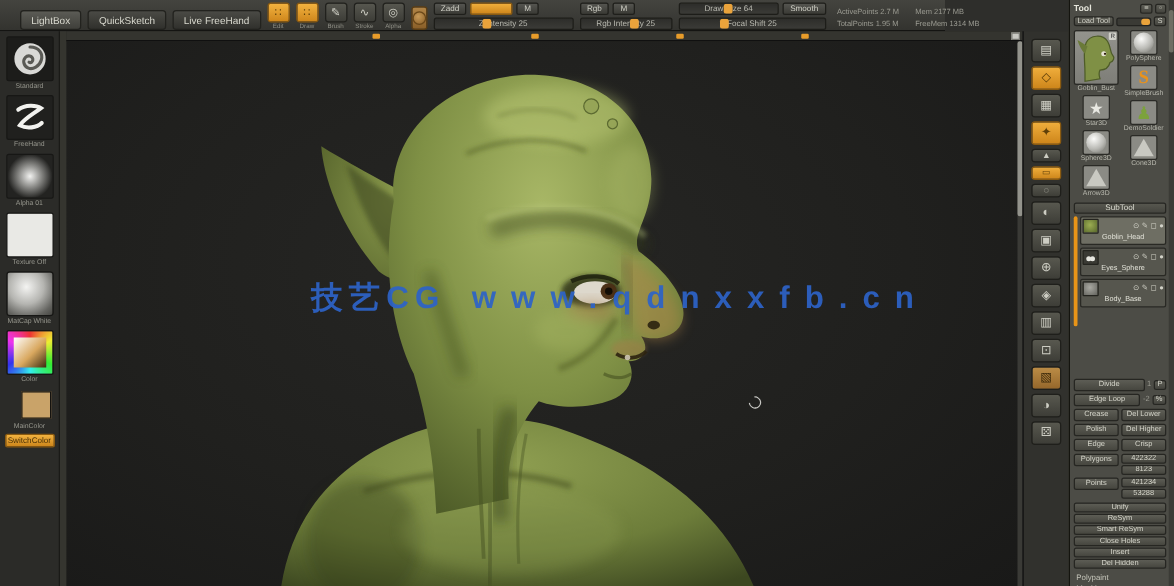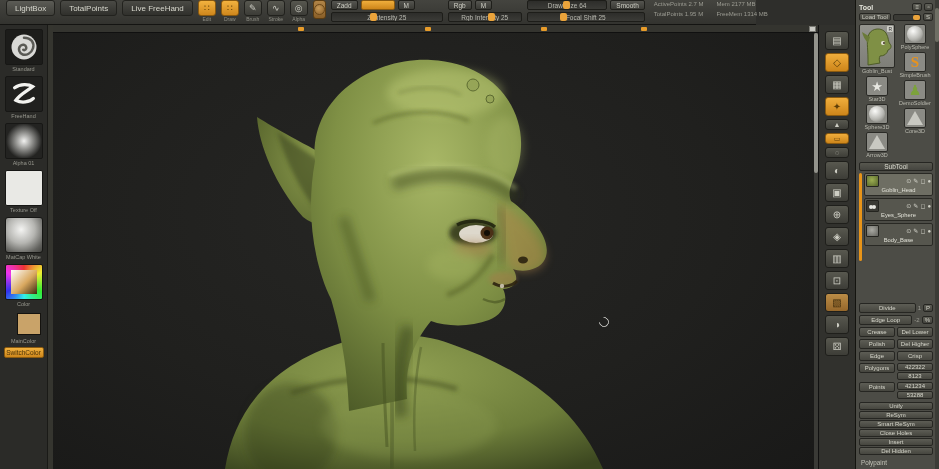--- a/index.html
+++ b/index.html
@@ -9,21 +9,21 @@
     background: #2e2e2b;
     font-family: "Liberation Sans", sans-serif;
     color: #c8c8c0;
     -webkit-font-smoothing: antialiased;
   }
   
   .topbar {
     position: absolute; left: 0; top: 0; width: 756px; height: 25px;
     background: linear-gradient(#44443f,#33332f);
     border-bottom: 1px solid #141412;
-    display: flex; align-items: flex-start; gap: 5px; padding: 0 6px;
+    display: flex; align-items: flex-end; gap: 5px; padding: 0 16px;
   }
   .tbtn {
     height: 16px; padding: 0 8px; font-size: 8px; color: #d8d8ce;
     background: linear-gradient(#5c5c56,#3f3f3a);
     border: 1px solid #22221e; border-radius: 3px;
     display: inline-flex; align-items: center; white-space: nowrap;
   }
   .tbtn.dark { background: linear-gradient(#4a4a45,#30302c); }
   .sqwrap { display: flex; flex-direction: column; align-items: center; }
   .sqwrap .cap5 { font-size: 5px; color: #8e8e85; line-height: 6px; }
@@ -172,21 +172,21 @@
   .stackcol { margin-top: 3px; display: flex; flex-direction: column; gap: 1px; }
   .stackcol .gbtn { height: 8.5px; }
   .sections { margin-top: 4px; display: flex; flex-direction: column; gap: 1px; }
   .secitem { font-size: 6.3px; color: #c3c3b8; line-height: 8px; padding-left: 2px; }
 </style>
 </head>
 <body>
 
 <div class="topbar">
   <div class="tbtn">LightBox</div>
-  <div class="tbtn dark">TotalPoints</div>
+  <div class="tbtn dark">QuickSketch</div>
   <div class="tbtn dark">Live FreeHand</div>
 
   <div class="sqwrap">
     <div class="sqbtn orange">
         <span>∷</span>
       </div>
     <span class="cap5">Edit</span>
   </div>
   <div class="sqwrap">
     <div class="sqbtn orange">
@@ -375,20 +375,24 @@
 
     <path d="M440 222 C428 242 412 256 394 262" stroke="#46511f" stroke-width="5" opacity=".45" fill="none" filter="url(#soft2)"></path>
     <ellipse cx="400" cy="232" rx="26" ry="16" fill="#aab965" opacity=".35" filter="url(#soft)"></ellipse>
 
     <path d="M356 294 C346 324 344 354 348 384" stroke="#333c18" stroke-width="14" opacity=".5" fill="none" filter="url(#soft)"></path>
     <path d="M330 310 C330 340 332 374 334 414" stroke="#465222" stroke-width="3" opacity=".5" fill="none"></path>
     <path d="M368 314 C362 344 360 380 362 418" stroke="#465222" stroke-width="2.5" opacity=".4" fill="none"></path>
     <path d="M290 184 C300 214 310 244 318 268" stroke="#333c18" stroke-width="10" opacity=".4" fill="none" filter="url(#soft)"></path>
   </svg>
 
+  <div class="watermark">
+    <span class="cn">技艺CG</span>
+    <span class="url">www.qdnxxfb.cn</span>
+  </div>
 
   <div class="cursor-ring"></div>
 
   <div class="canvas-scroll">
     <div class="sthumb"></div>
   </div>
 </div>
 
 <div class="rightshelf">
   <div class="rsbtn">

